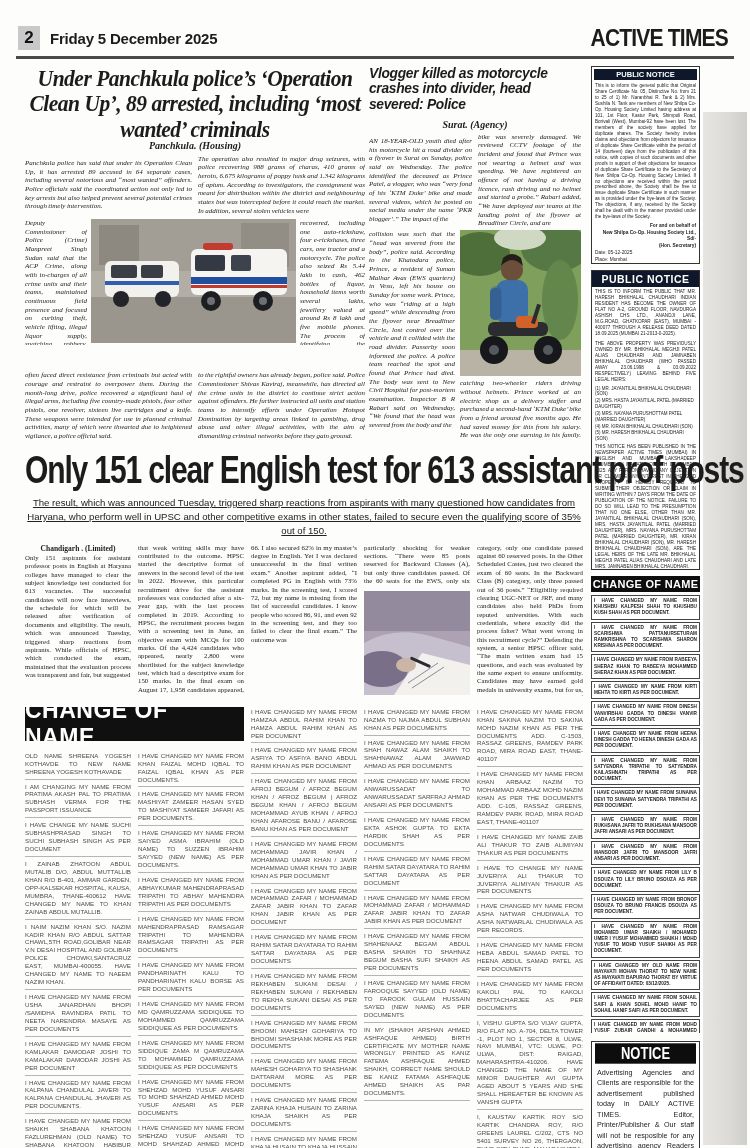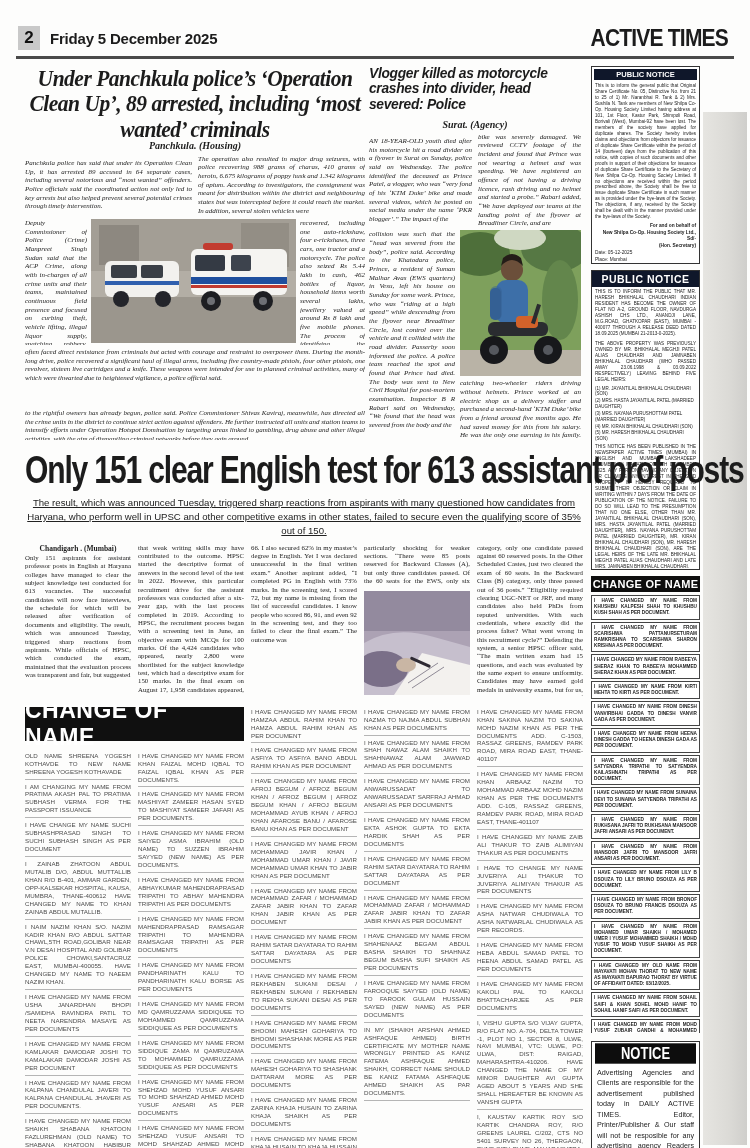--- a/index.html
+++ b/index.html
@@ -38,21 +38,21 @@
   .byline { font-size:10px; font-weight:bold; text-align:center; margin:7px 0 2px 0; }
   .bodytxt { font-size:7px; line-height:1.24; text-align:justify; overflow:hidden;
              word-spacing:-0.3px; }
   .cols2 { display:flex; gap:6px;align-items:center; }
   .cols2 > div { flex:1; }
   .p-rowA { height:64px; margin-top:2px; }
   .p-rowB { display:flex; gap:4px; margin-top:2px; height:126px; }
   .p-wrapL { width:62px; }
   .p-wrapR { width:65px; }
   .p-photo { width:205px; height:124px; }
-  .p-rowC { height:116px; margin-top:3px;flex-direction:column; }
+  .p-rowC { height:116px; margin-top:3px; }
   .v-rowA { height:96px; margin-top:2px; }
   .v-rowB { display:flex; gap:5px; margin-top:2px; }
   .v-wrapL { width:86px; height:232px; }
   .v-right { width:121px; }
   .v-photo { width:121px; height:146px; }
   .v-below { height:82px; margin-top:3px; }
   svg { display:block; }
 
   
   .banner { margin-top:8px; }
@@ -217,21 +217,21 @@
             </div>
           </div>
         </div>
       </div>
 
       <div class="banner">
         <div class="banner-hl">Only 151 clear English test for 613 assistant prof posts in Haryana</div>
         <div class="banner-sub">The result, which was announced Tuesday, triggered sharp reactions from aspirants with many questioned how candidates from Haryana, who perform well in UPSC and other competitive exams in other states, failed to secure even the qualifying score of 35% out of 150.</div>
         <div class="banner-body">
           <div class="bcol">
-            <div class="byline">Chandigarh . (Mumbai)</div>
+            <div class="byline">Chandigarh . (Limited)</div>
             <span>Only 151 aspirants for assistant professor posts in English at Haryana colleges have managed to clear the subject knowledge test conducted for 613 vacancies. The successful candidates will now face interviews, the schedule for which will be released after verification of documents and eligibility. The result, which was announced Tuesday, triggered sharp reactions from aspirants. While officials of HPSC, which conducted the exam, maintained that the evaluation process was transparent and fair, but suggested</span>
           </div>
           <div class="bcol">that weak writing skills may have contributed to the outcome. HPSC started the descriptive format of answers in the second level of the test in 2022. However, this particular recruitment drive for the assistant professors was conducted after a six-year gap, with the last process completed in 2019. According to HPSC, the recruitment process began with a screening test in June, an objective exam with MCQs for 100 marks. Of the 4,424 candidates who appeared, nearly 2,800 were shortlisted for the subject knowledge test, which had a descriptive exam for 150 marks. In the final exam on August 17, 1,958 candidates appeared, but only 151 cleared. One PhD holder expressed frustration, “I scored 77 out of 100 in the screening test, while the general category cut-off was just</div>
           <div class="bcol">66. I also secured 62% in my master’s degree in English. Yet I was declared unsuccessful in the final written exam.” Another aspirant added, “I completed PG in English with 73% marks. In the screening test, I scored 72, but my name is missing from the list of successful candidates. I know people who scored 86, 91, and even 92 in the screening test, and they too failed to clear the final exam.” The outcome was</div>
           <div class="bcol">
             <div class="b-col4-txt">particularly shocking for weaker sections. “There were 85 posts reserved for Backward Classes (A), but only three candidates passed. Of the 60 seats for the EWS, only six were selected.” Former Haryana government officer Satish Mehra highlighted the imbalance. “Of the 151 shortlisted candidates, 136 belong to the general category, even though the general quota had 312 posts. In the Deprived Scheduled Castes</div>
             <div class="h-photo">
               <svg width="106" height="104" viewBox="0 0 106 104">
                 <rect width="106" height="104" fill="#aca2b4"></rect>
                 <rect x="0" y="0" width="106" height="40" fill="#938a9e"></rect>

